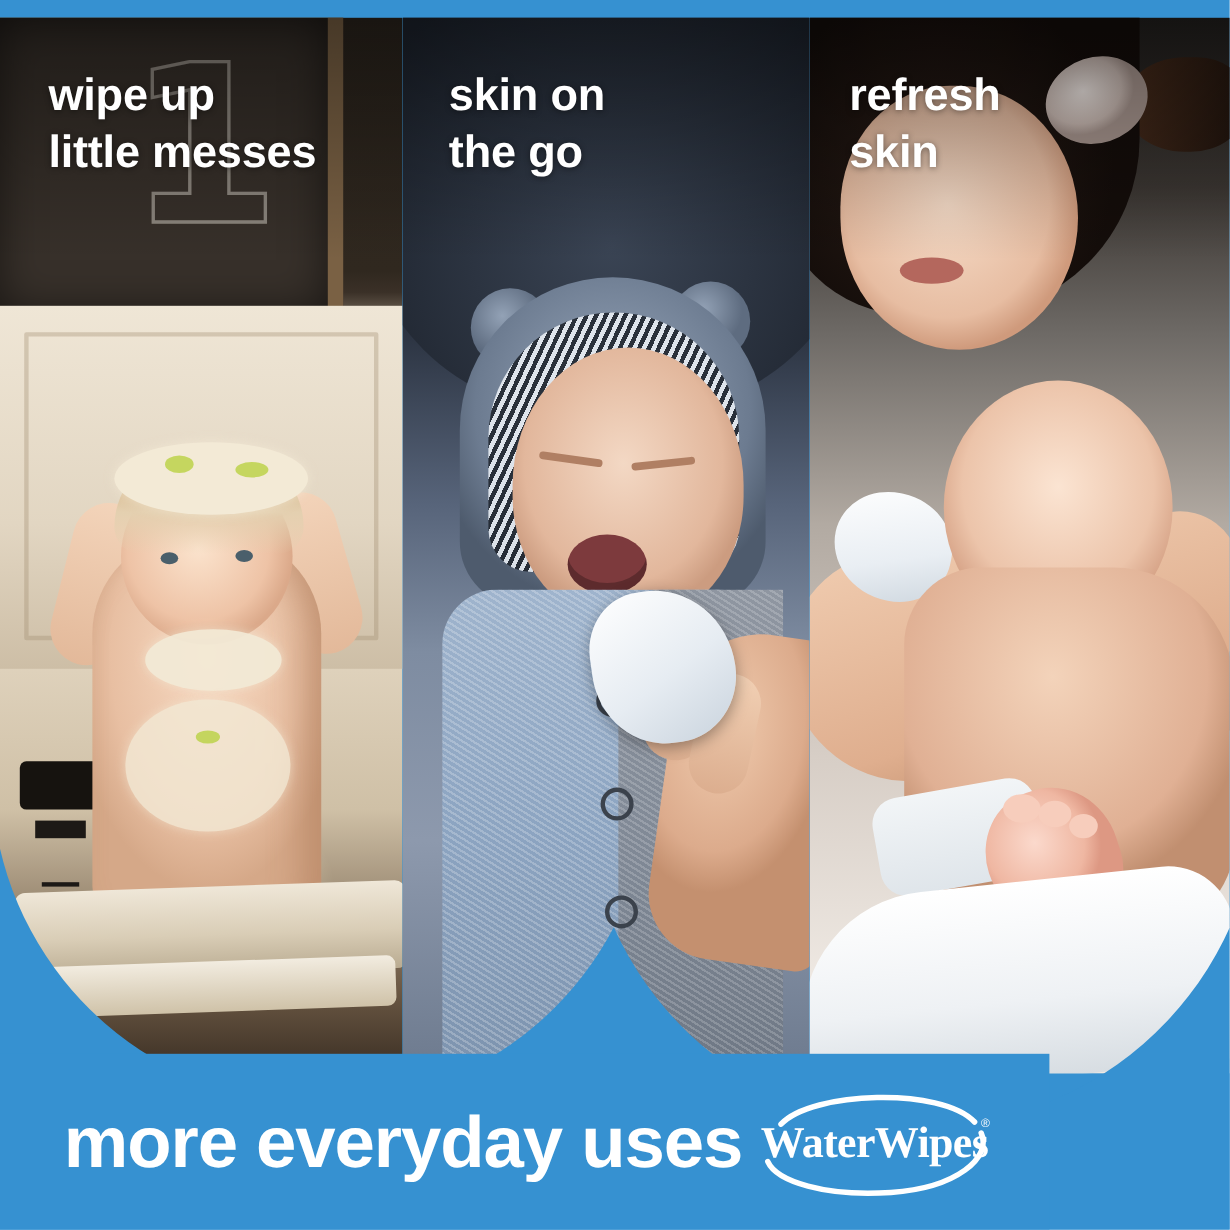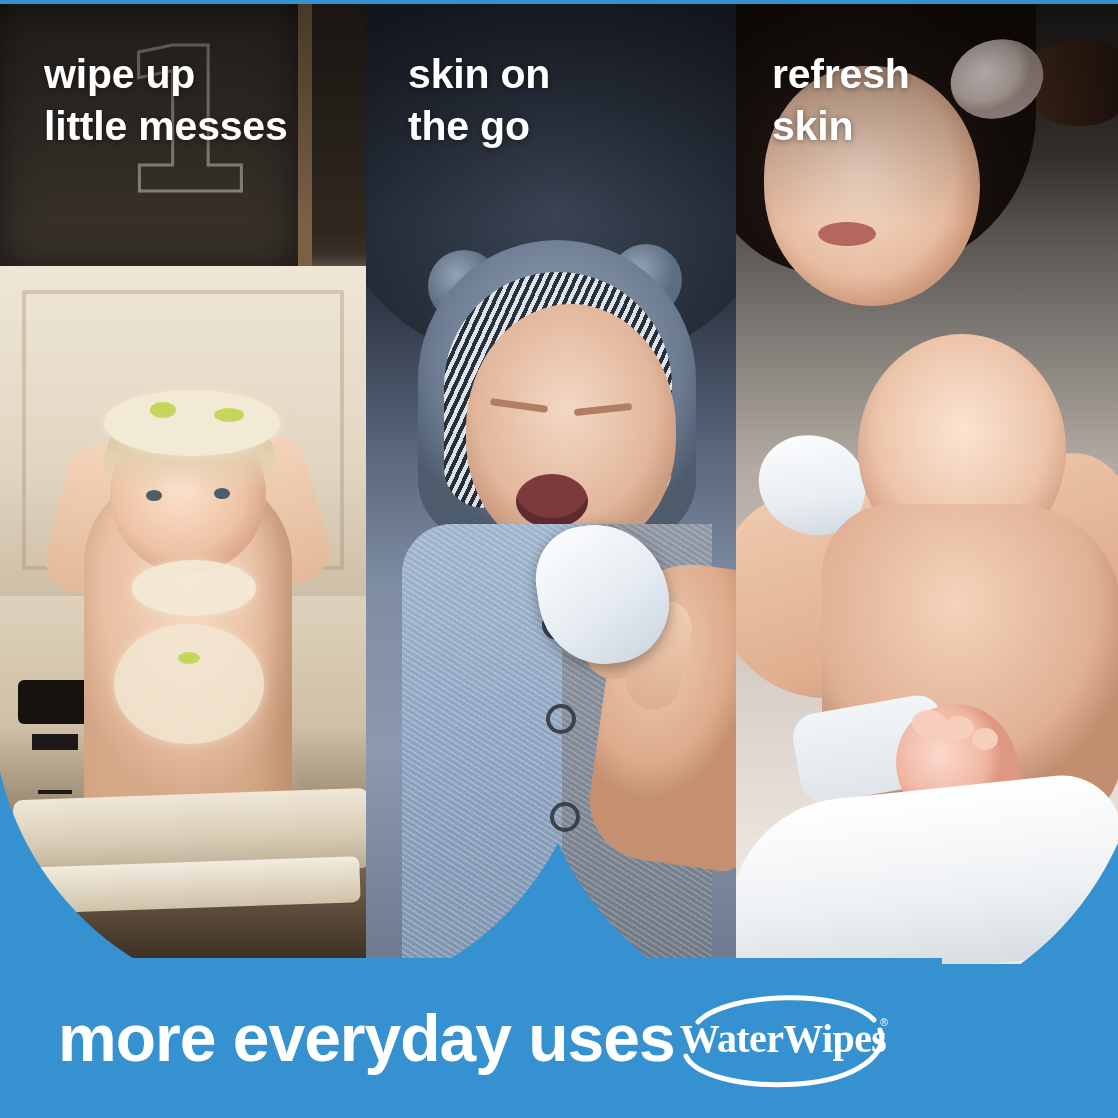--- a/index.html
+++ b/index.html
@@ -10,21 +10,21 @@
   }
   #ad{
     position:relative;
     width:1118px;height:1118px;
     overflow:hidden;
     background:#3691d1;
   }
 
   
   .photo-row{
-    position:absolute;left:0;top:4px;
+    position:absolute;left:0;top:16px;
     width:1118px;height:960px;
     display:flex;
   }
   .panel{
     position:relative;
     height:100%;
     overflow:hidden;
   }
   .panel.p1{width:370px;}
   .panel.p2{width:374px;}
@@ -267,20 +267,21 @@
     width:1118px;height:1118px;
     z-index:8;
     pointer-events:none;
   }
   .banner{
     position:absolute;left:0;bottom:0;
     width:942px;height:160px;
     z-index:9;
     display:flex;align-items:center;
     background:#3691d1;
+    padding-left:12px;
   }
   .banner-text{
     position:absolute;left:58px;top:50%;
     transform:translateY(-50%);
     color:#fff;
     font-size:66px;
     font-weight:700;
     letter-spacing:-1px;
   }
   .logo{

